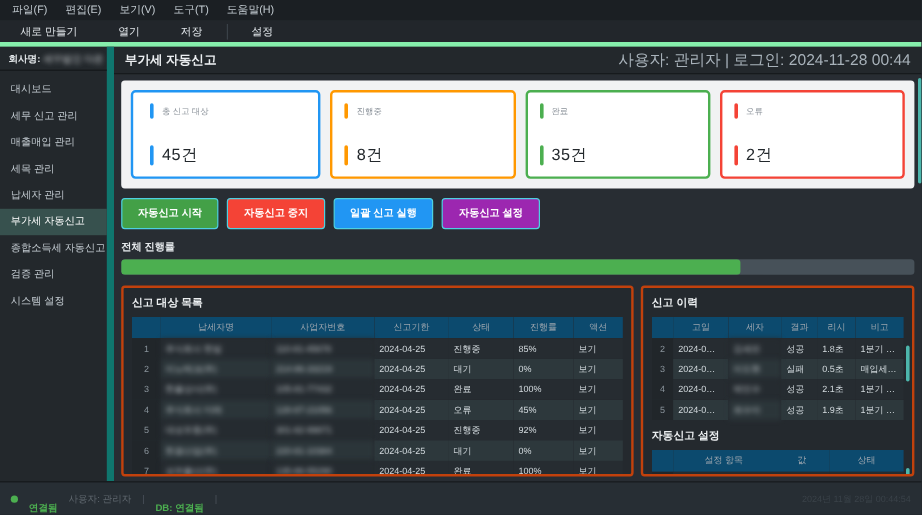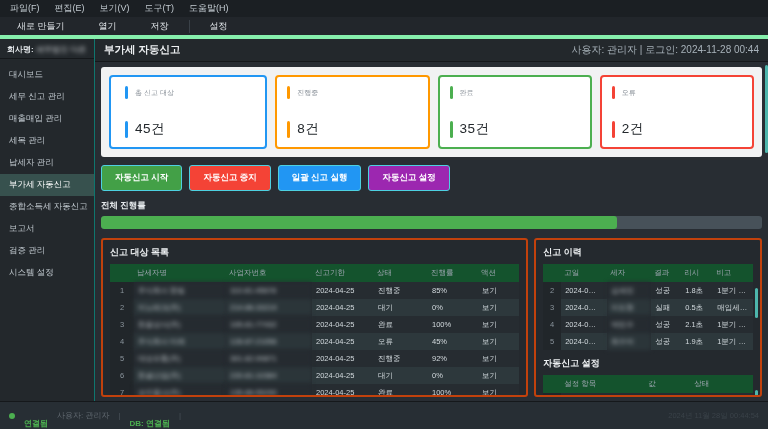--- a/index.html
+++ b/index.html
@@ -9,31 +9,31 @@
 
   .menu-bar { flex: 0 0 17px; background: #1b1f23; display: flex; align-items: center; gap: 15px; padding: 0 10px; font-size: 9px; color: #c3cbd1; }
   .menu-item { cursor: default; }
 
   .toolbar { flex: 0 0 22px; background: #22262b; border-bottom: 4px solid #86efac; display: flex; align-items: center; font-size: 9px; color: #e0e5e9; }
   .tool-btn { background: none; border: none; color: #e0e5e9; font: inherit; font-size: 9px; padding: 0 17px; height: 100%; cursor: pointer; }
   .tool-divider { width: 1px; height: 13px; background: #3a4148; margin: 0 3px; }
 
   .app-body { flex: 1; display: flex; min-height: 0; }
 
-  .sidebar { flex: 0 0 95px; width: 95px; background: #23282c; border-right: 1px solid #0f766e; display: flex; flex-direction: column; }
+  .sidebar { flex: 0 0 95px; width: 95px; background: #23282c; border-right: 6px solid #0f766e; display: flex; flex-direction: column; }
   .company-row { flex: 0 0 20px; padding: 5px 7px 3px; font-size: 8px; font-weight: bold; color: #e4e8eb; border-bottom: 1px solid #15181b; white-space: nowrap; overflow: hidden; }
   .company-row .masked { font-weight: normal; }
   .sidebar-items { padding-top: 5px; }
   .sidebar-item { padding: 5px 9px; font-size: 8.5px; color: #c3cbd1; cursor: pointer; white-space: nowrap; overflow: hidden; }
   .sidebar-item.active { background: #37514e; color: #ffffff; }
 
   .main { flex: 1; display: flex; flex-direction: column; min-width: 0; }
   .main-header { flex: 0 0 23px; display: flex; justify-content: space-between; align-items: center; padding: 0 9px; border-bottom: 1px solid #15181b; background: #23282c; }
   .page-title { font-size: 10.5px; font-weight: bold; color: #eceff1; }
-  .user-info { font-size: 10px; color: #a8b2ba; }
+  .user-info { font-size: 13px; color: #a8b2ba; }
 
   .content { flex: 1; background: #282d33; padding: 5px 6px 4px 6px; position: relative; display: flex; flex-direction: column; min-height: 0; }
   .content-scrollbar { position: absolute; right: 0; top: 3px; width: 3px; height: 88px; background: #4db6ac; border-radius: 2px; }
 
   .stats-panel { flex: 0 0 90px; background: #f1f2f3; border-radius: 3px; padding: 8px; display: flex; gap: 8px; }
   .stat-card { flex: 1; background: #ffffff; border: 2px solid #999; border-radius: 4px; padding: 9px 10px 9px; display: flex; flex-direction: column; justify-content: space-between; }
   .stat-row { display: flex; align-items: center; gap: 7px; }
   .stat-tick { width: 3px; border-radius: 2px; background: #999; flex: 0 0 3px; }
   .tick-sm { height: 13px; } .tick-lg { height: 17px; }
   .stat-label-text { font-size: 7px; color: #8a9199; }
@@ -47,21 +47,21 @@
   .progress-fill { height: 100%; background: #4caf50; border-radius: 3px; }
 
   .panels-row { flex: 1; display: flex; gap: 6px; margin-top: 9px; min-height: 0; }
   .panel { background: #24292e; border: 2px solid #c2410c; border-radius: 3px; padding: 6px 7px; overflow: hidden; }
   .panel-left { flex: 1.95; }
   .panel-right { flex: 1; position: relative; }
   .panel-title { font-size: 9px; font-weight: bold; color: #eceff1; margin-bottom: 5px; }
   .panel-title.mt { margin-top: 7px; }
 
   table { width: 100%; border-collapse: collapse; table-layout: fixed; }
-  th { background: #14532d; color: #9aa4ad; font-weight: normal; font-size: 7.5px; padding: 4px 3px; text-align: left; white-space: nowrap; overflow: hidden; }
+  th { background: #0c4a6e; color: #9aa4ad; font-weight: normal; font-size: 7.5px; padding: 4px 3px; text-align: center; white-space: nowrap; overflow: hidden; }
   td { font-size: 7.5px; padding: 3.5px 4px; white-space: nowrap; overflow: hidden; color: #d3dade; text-overflow: ellipsis; }
   tr.odd td { background: #262c31; }
   tr.even td { background: #2d383c; }
   td.num { background: #21262a !important; text-align: center; color: #8a949c; }
   .masked { filter: blur(2px); opacity: .85; }
 
   .scroll-thumb { position: absolute; right: 2px; width: 3px; background: #4db6ac; border-radius: 2px; }
   .thumb-history { top: 48px; height: 30px; }
   .thumb-settings { top: 150px; height: 38px; }
 
@@ -101,21 +101,20 @@
         <span class="masked">세무법인 다온</span>
       </div>
       <div class="sidebar-items">
         <div class="sidebar-item">대시보드</div>
         <div class="sidebar-item">세무 신고 관리</div>
         <div class="sidebar-item">매출매입 관리</div>
         <div class="sidebar-item">세목 관리</div>
         <div class="sidebar-item">납세자 관리</div>
         <div class="sidebar-item active">부가세 자동신고</div>
         <div class="sidebar-item">종합소득세 자동신고</div>
-        <div class="sidebar-item">보고서</div>
         <div class="sidebar-item">검증 관리</div>
         <div class="sidebar-item">시스템 설정</div>
       </div>
     </div>
 
     <div class="main">
       <div class="main-header">
         <span class="page-title">부가세 자동신고</span>
         <span class="user-info">사용자: 관리자 | 로그인: 2024-11-28 00:44</span>
       </div>

